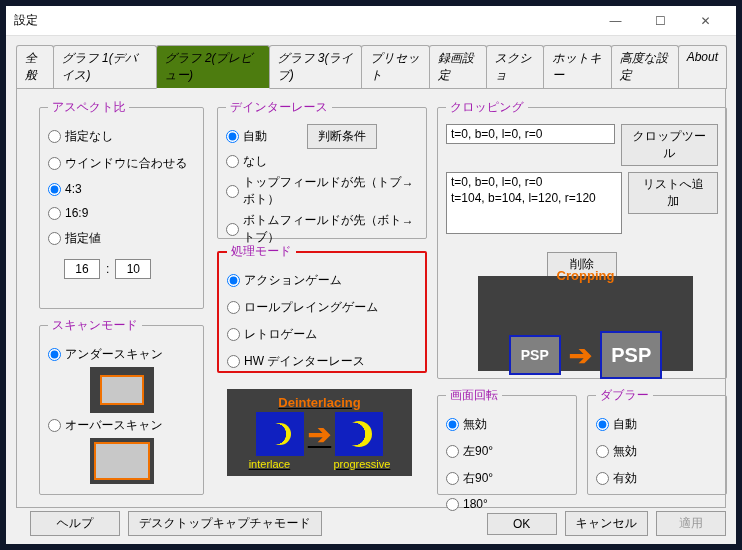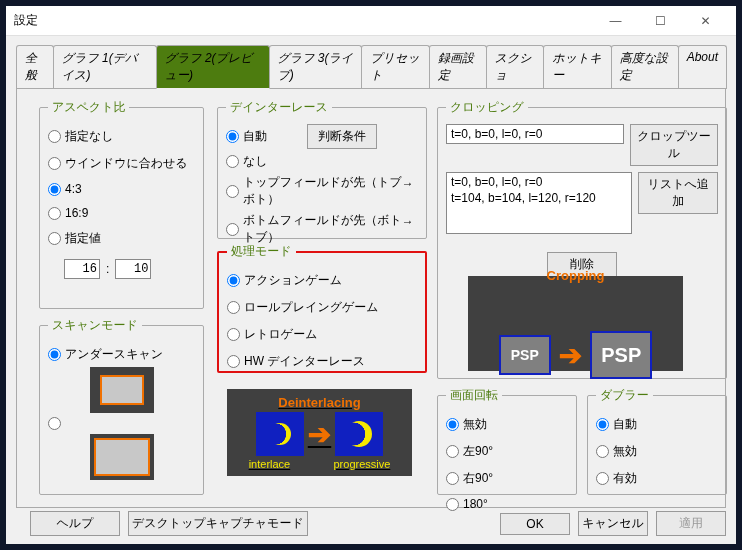--- a/index.html
+++ b/index.html
@@ -7,25 +7,25 @@
   .window { width: 742px; height: 550px; border: 6px solid #0f172a; background: #f0f0f0; position: relative; }
   .titlebar { height: 30px; background: #fff; display: flex; align-items: center; padding: 0 8px; border-bottom: 1px solid #e0e0e0; }
   .titlebar .title { flex: 1; }
   .winbtn { width: 45px; height: 28px; display: flex; align-items: center; justify-content: center; color: #555; }
   .tabs { display: flex; padding: 8px 10px 0 10px; font-style: italic; }
   .tab { padding: 4px 8px; border: 1px solid #aaa; border-bottom: none; background: #f0f0f0; margin-right: -1px; border-radius: 3px 3px 0 0; position: relative; top:1px; }
   .tab.active { background: #4d7c0f; border-bottom: 1px solid #f0f0f0; z-index:2; }
   .tabpanel { border: 1px solid #aaa; margin: 0 10px; height: 420px; position: relative; background:#f0f0f0; }
   fieldset { border: 1px solid #aaa; border-radius: 2px; position: absolute; padding: 8px; }
   fieldset.hl { border: 2px solid #e01010; }
-  legend { padding: 0 4px; color: #4d7c0f; }
+  legend { padding: 0 4px; color: #a21caf; }
   .radio-row, .check-row { display: flex; align-items: center; margin: 4px 0; gap:4px; }
   input[type=radio] { margin: 0; }
-  .btn { background: #e9e9e9; border: 1px solid #999; padding: 3px 3px; min-width: 70px; text-align: center; }
-  .numbox { width: 36px; height: 20px; border:1px solid #888; background:#fff; text-align:right; padding:1px 2px;font-family:Liberation Mono, monospace; }
+  .btn { background: #e9e9e9; border: 1px solid #999; padding: 3px 10px; min-width: 70px; text-align: center; }
+  .numbox { width: 36px; height: 20px; border:1px solid #888; background:#fff; text-align:center; padding:1px 2px; }
   .textline { width: 215px; height: 20px; border:1px solid #888; background:#fff; padding:2px 4px; }
   .listbox { width: 215px; height: 62px; border:1px solid #888; background:#fff; padding:2px 4px; font-size:11px; line-height:1.3; }
   .deint-img { width:185px; height:87px; background:#404040; position:absolute; display:flex; flex-direction:column; align-items:center; justify-content:center;text-decoration:underline;}
   .deint-img .lab { color:#f07000; font-weight:bold; font-size:13px; margin-bottom:2px;}
   .deint-img .row { display:flex; align-items:center; gap:4px; }
   .deint-img .box { width:48px; height:44px; background:#1020c0; display:flex; align-items:center; justify-content:center;}
   .moon { width: 22px; height: 22px; border-radius:50%; background: radial-gradient(circle at 30% 50%, transparent 55%, #f5e800 56%); }
   .moon2 { width: 26px; height: 26px; border-radius:50%; background: radial-gradient(circle at 30% 50%, transparent 50%, #f5e800 52%); }
   .arrow { color:#f07000; font-size:28px; font-weight:bold; }
   .deint-img .caps { display:flex; width:100%; justify-content:space-around; margin-top:2px;}
@@ -106,20 +106,21 @@
       <legend>スキャンモード</legend>
       <div class="radio-row">
           <input type="radio" checked="" style="">
           <span>アンダースキャン</span>
         </div>
       <div class="scan-img">
           <div class="scan-inner"></div>
         </div>
       <div class="radio-row">
           <input type="radio" style="">
+          <span>オーバースキャン</span>
         </div>
       <div class="scan-img">
           <div class="scan-inner over"></div>
         </div>
     </fieldset>
 
     <fieldset style="left:198px; top:10px; width:210px; height:140px;">
       <legend>デインターレース</legend>
       <div style="display:flex; align-items:center; gap:10px;">
         <div class="radio-row">
@@ -190,21 +191,21 @@
       <div style="display:flex; gap:6px; margin-top:6px; align-items:flex-start;">
         <div class="listbox" style="width:190px;" id="crop-list">
             <div>t=0, b=0, l=0, r=0</div>
             <div>t=104, b=104, l=120, r=120</div>
           </div>
         <button class="btn">リストへ追加</button>
       </div>
       <div style="display:flex; justify-content:center; margin-top:18px;">
         <button class="btn">削除</button>
       </div>
-      <div class="crop-img" style="left:30px; top:160px;gap:48px;">
+      <div class="crop-img" style="left:40px; top:160px;gap:48px;">
         <div class="lab">Cropping</div>
         <div class="row">
           <div class="pspbox small">PSP</div>
           <div class="arrow">➔</div>
           <div class="pspbox big">PSP</div>
         </div>
       </div>
     </fieldset>
 
     <fieldset style="left:418px; top:298px; width:140px; height:108px;">

